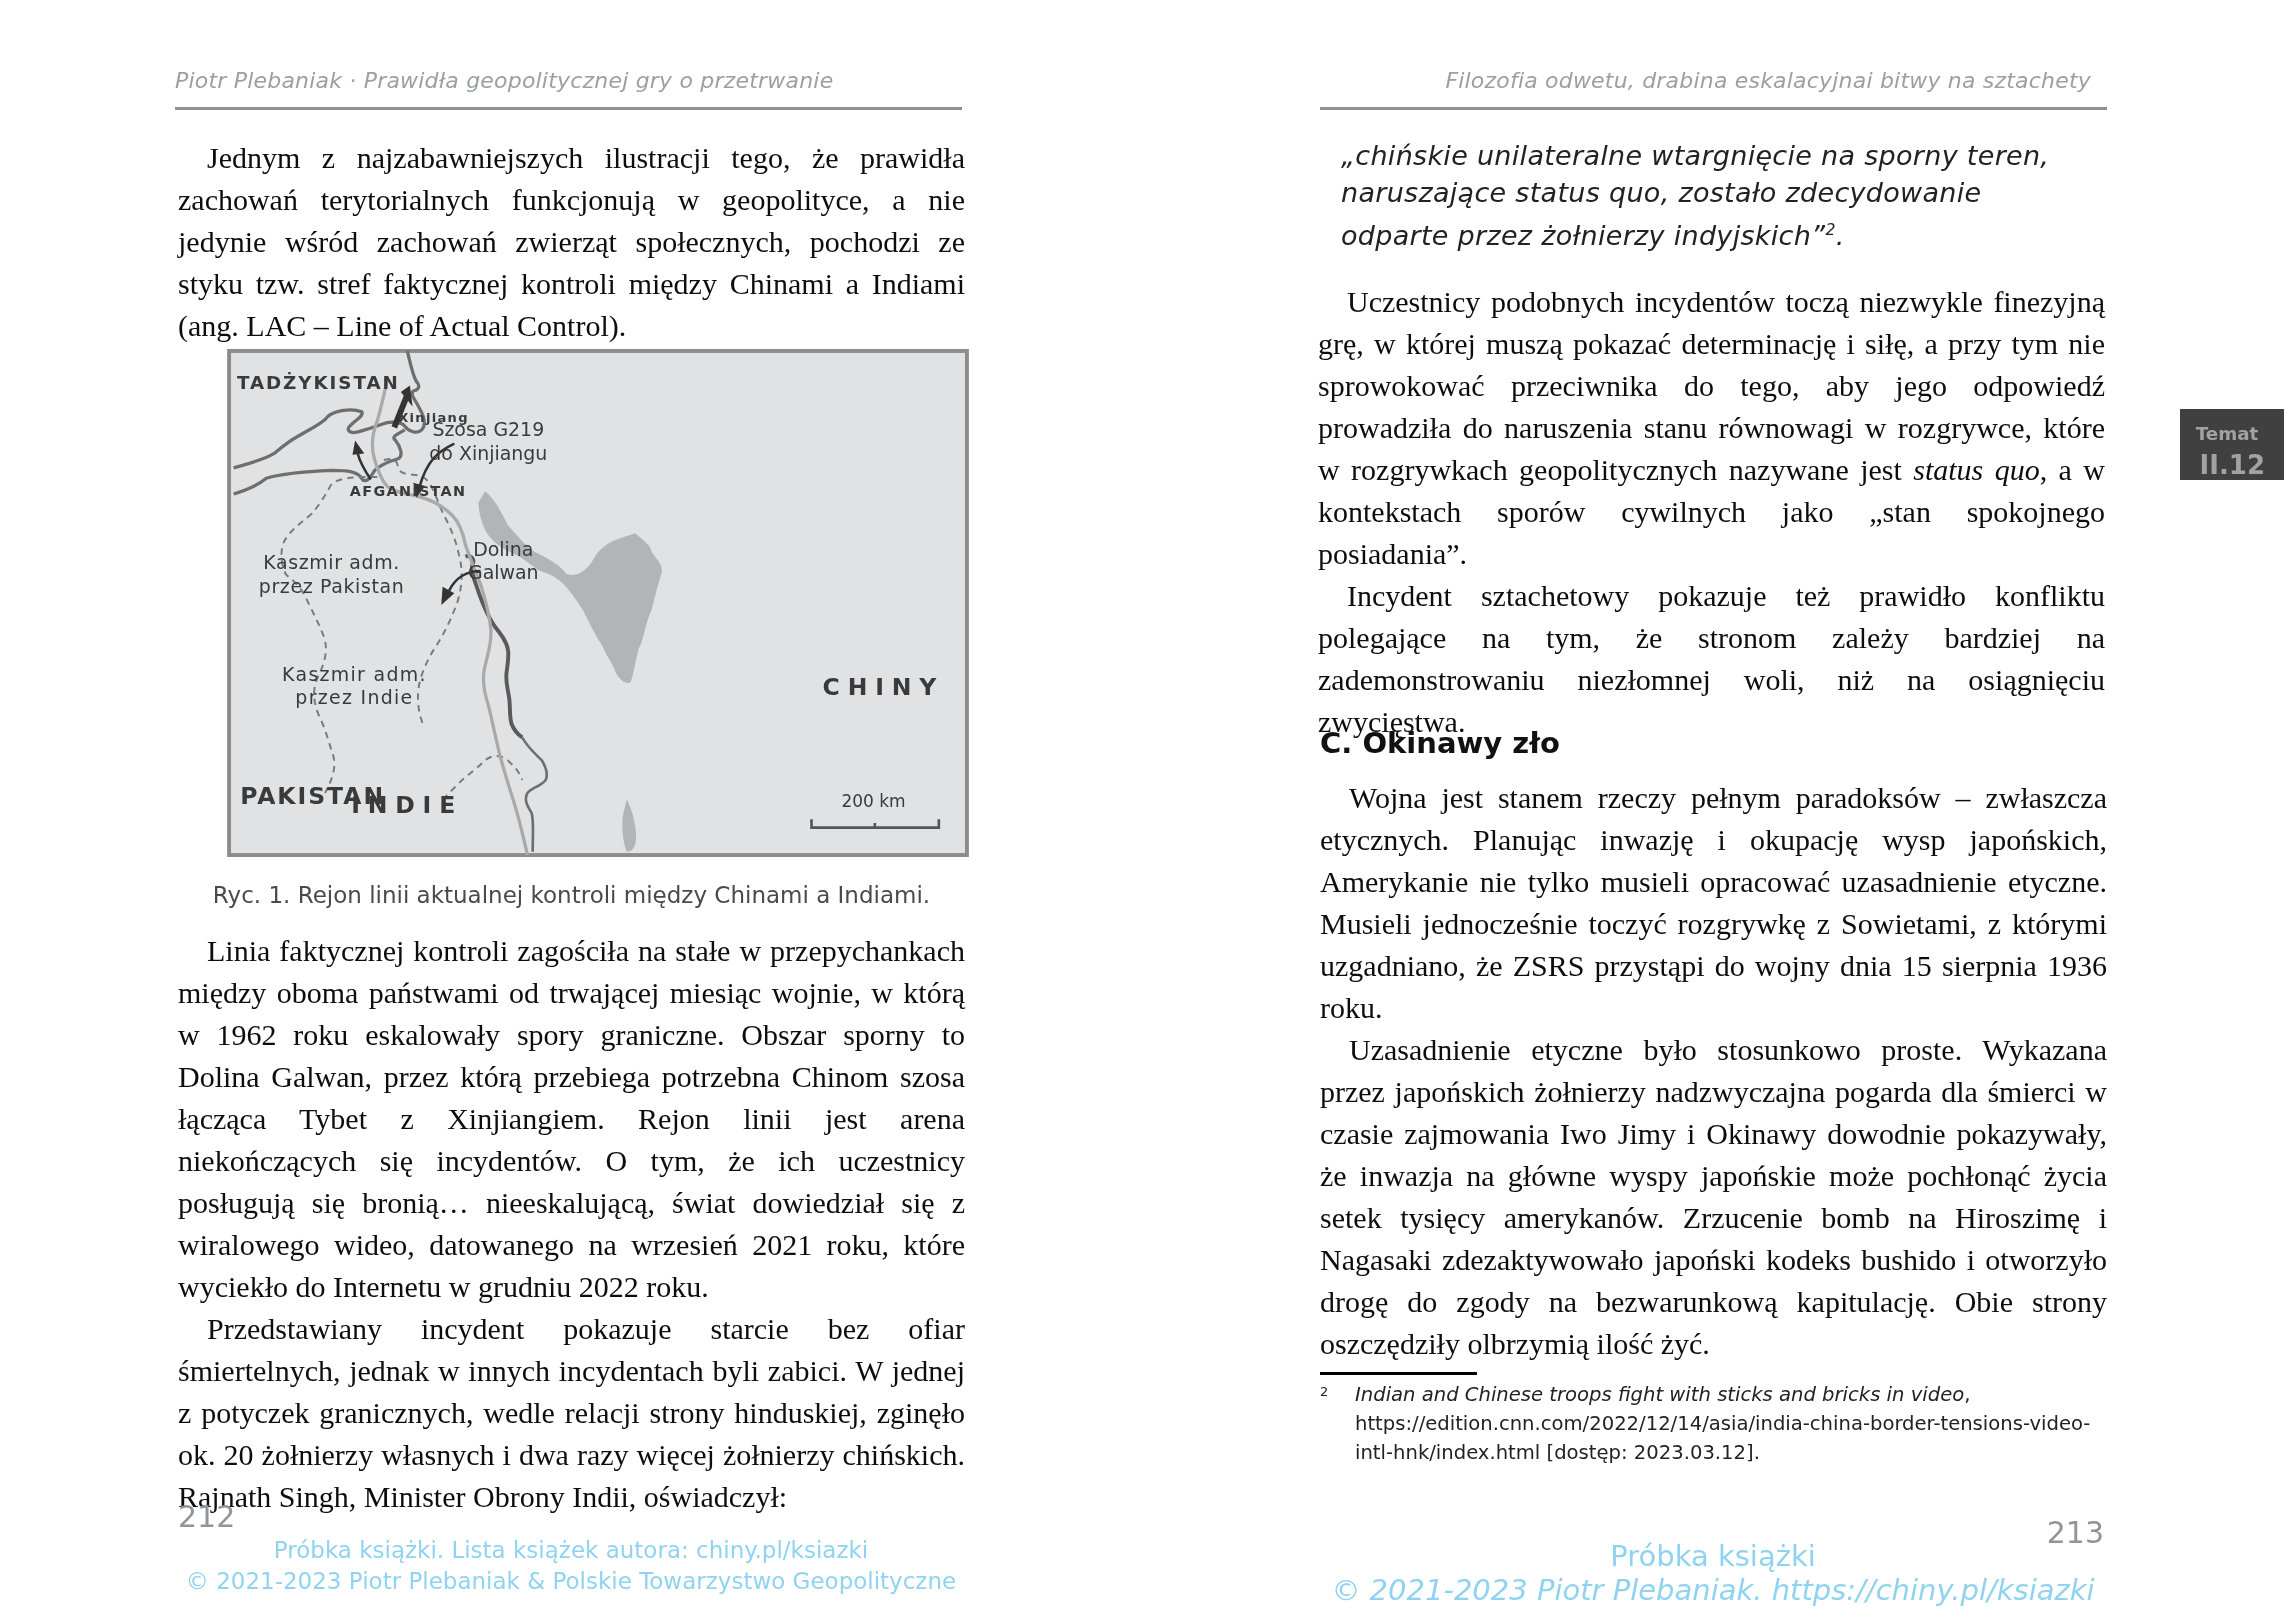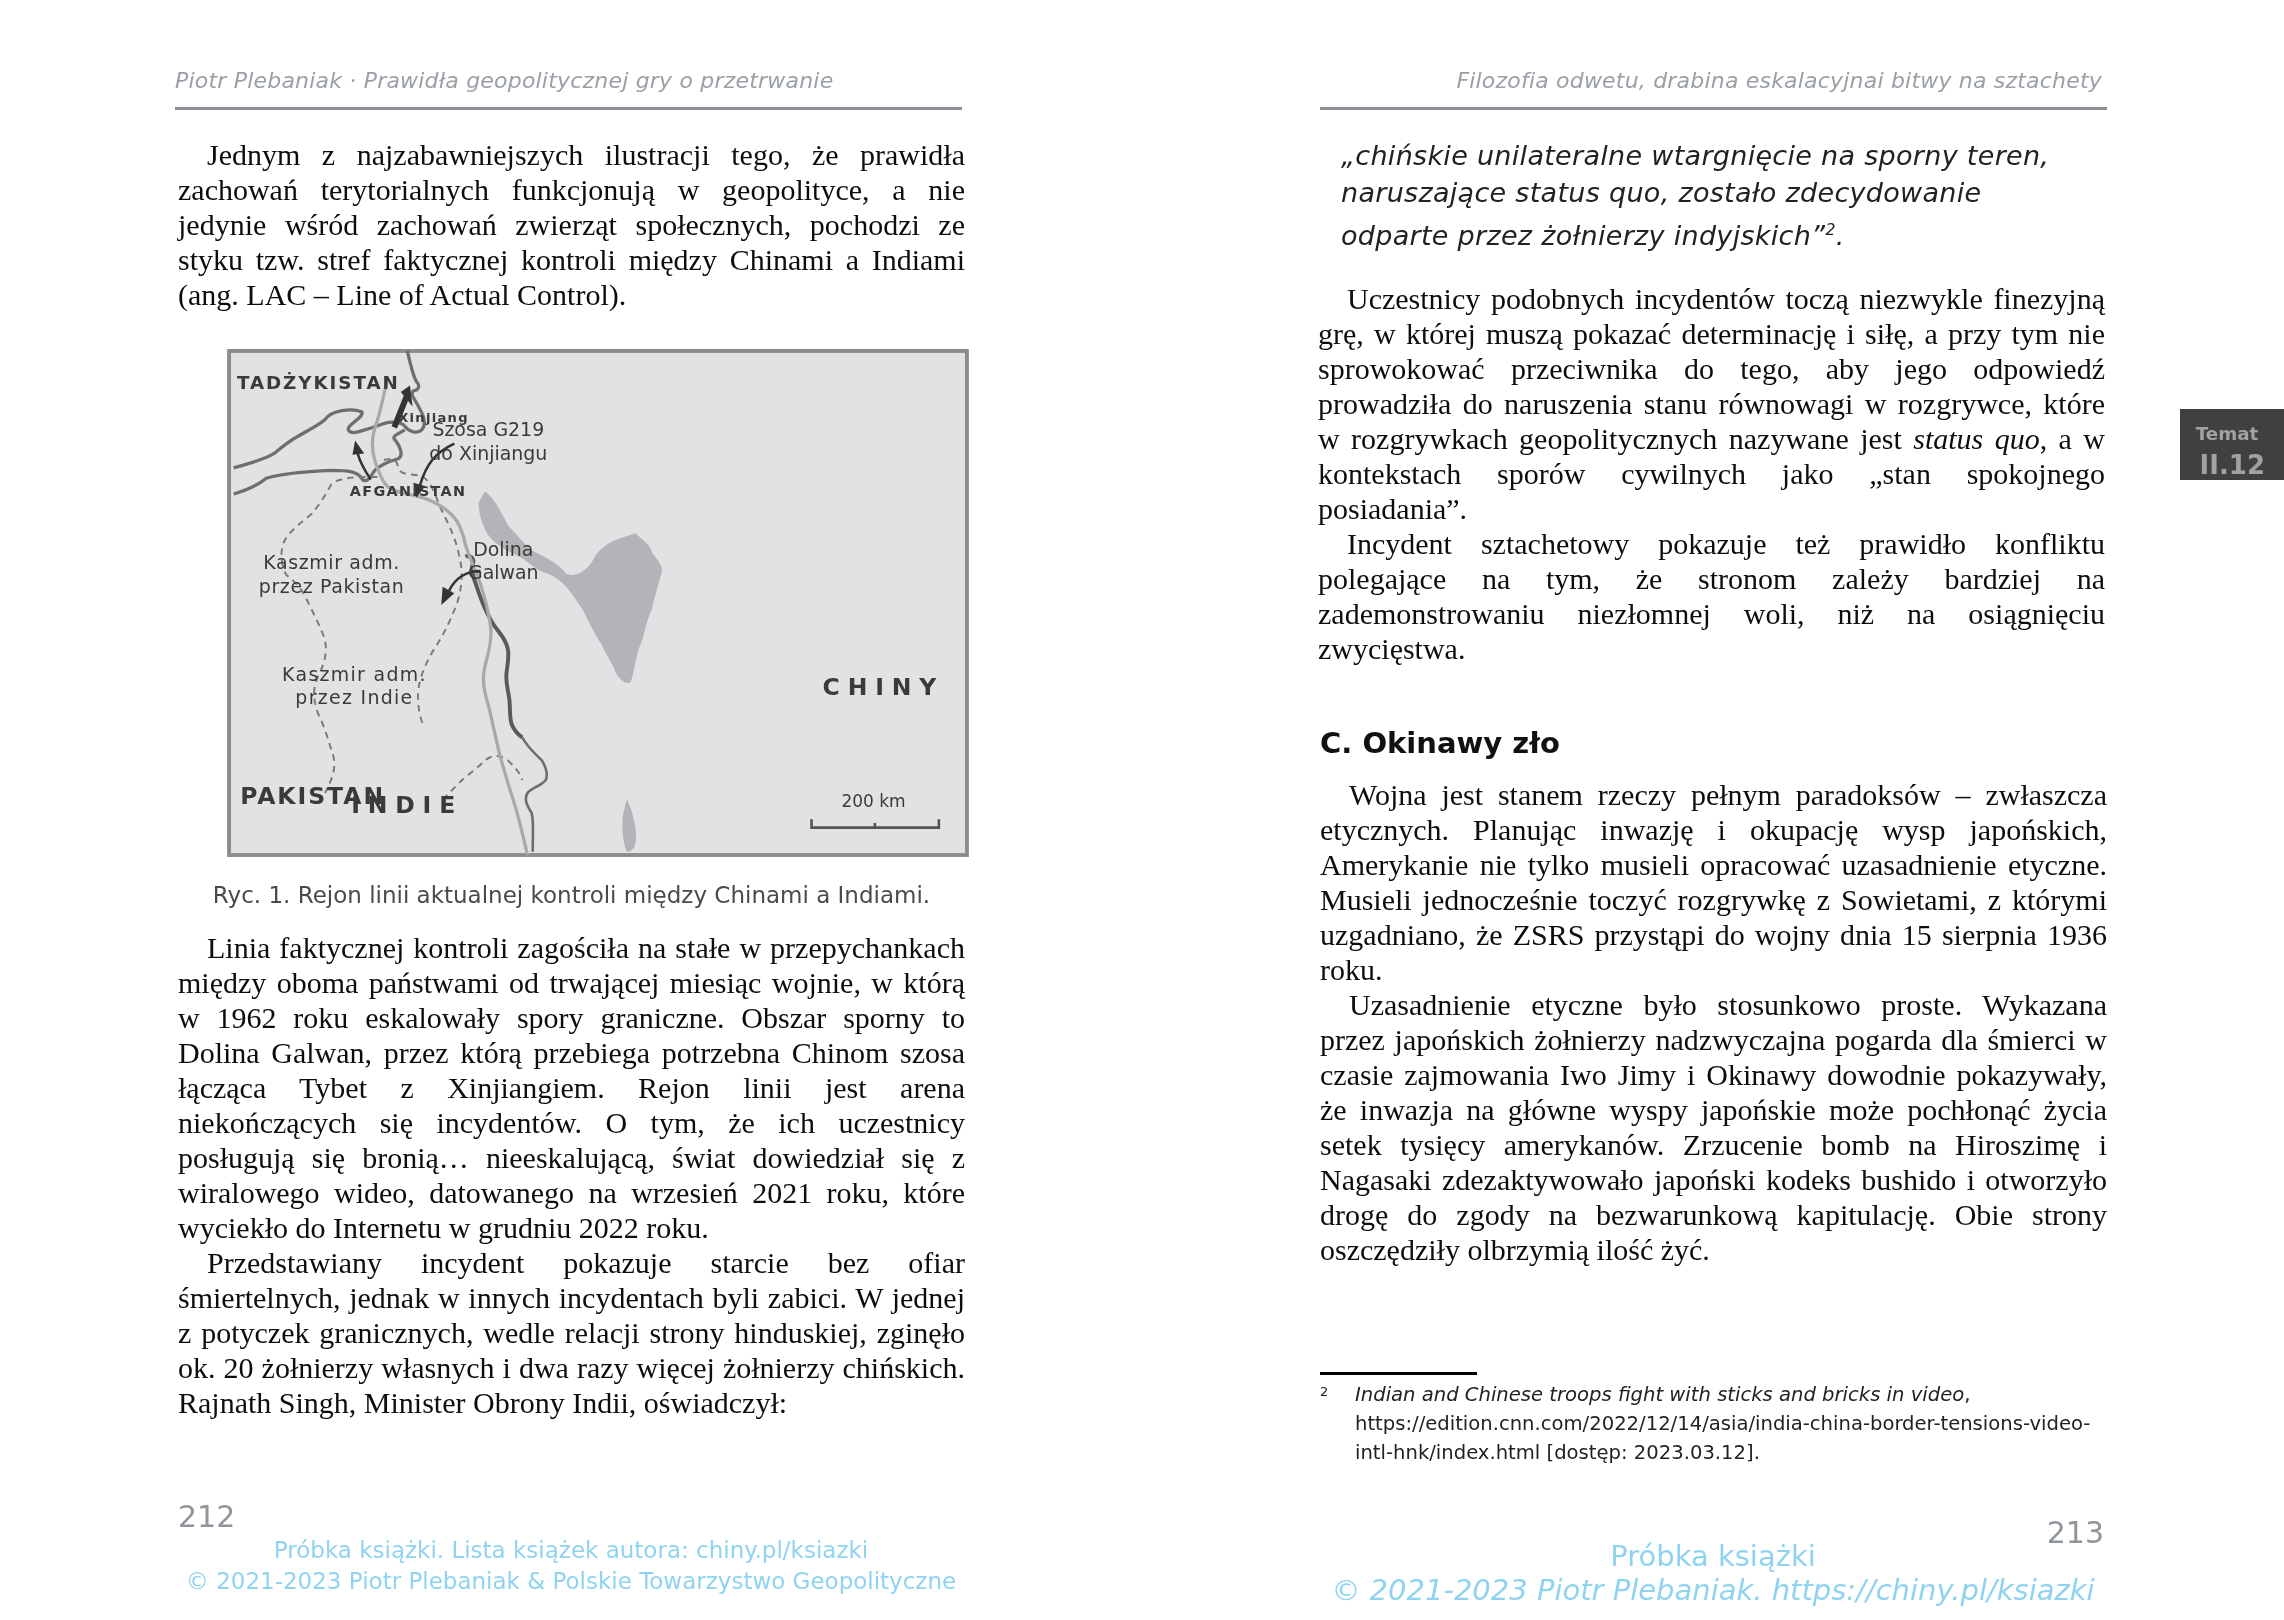--- a/index.html
+++ b/index.html
@@ -3,26 +3,26 @@
 <meta charset="utf-8">
 <style>
   html, body { margin: 0; padding: 0; background: #ffffff; }
   body { width: 2284px; height: 1620px; position: relative; overflow: hidden; font-family: "Liberation Serif", serif; color: #111; }
   .page { position: absolute; top: 0; height: 1620px; }
   .page-left { left: 0; width: 1142px; }
   .page-right { left: 1142px; width: 1142px; }
 
   .running-head { position: absolute; top: 68px; font-family: "DejaVu Sans", sans-serif; font-style: italic; font-size: 22px; color: #9aa0a6; letter-spacing: 0.2px; }
   .page-left .running-head { left: 175px; }
-  .page-right .running-head { right: 182px; text-align: center; margin-left: 14px; }
+  .page-right .running-head { right: 193px; text-align: center; margin-left: 14px; }
   .head-rule { position: absolute; top: 107px; height: 2.6px; background: #8a9096; }
   .page-left .head-rule { left: 175px; width: 787px; }
   .page-right .head-rule { left: 178px; width: 787px; }
 
-  .body-text { position: absolute; font-family: "Liberation Serif", serif; font-size: 30px; line-height: 35px; text-align: justify; color: #0d0d0d; }
+  .body-text { position: absolute; font-family: "Liberation Serif", serif; font-size: 30px; line-height: 42px; text-align: justify; color: #0d0d0d; }
   .body-text p { margin: 0; text-indent: 29px; }
   .body-text em { font-style: italic; }
 
   .l-block1 { left: 178px; top: 137px; width: 787px; }
   .l-block2 { left: 178px; top: 930px; width: 787px; }
 
   .figure { position: absolute; left: 199px; top: 349px; width: 742px; height: 508px; margin-left: 28px; }
   .figure svg { display: block; }
   .caption { position: absolute; left: 178px; top: 882px; width: 787px; text-align: center; font-family: "DejaVu Sans", sans-serif; font-size: 23px; color: #4a4a4a; }
 

